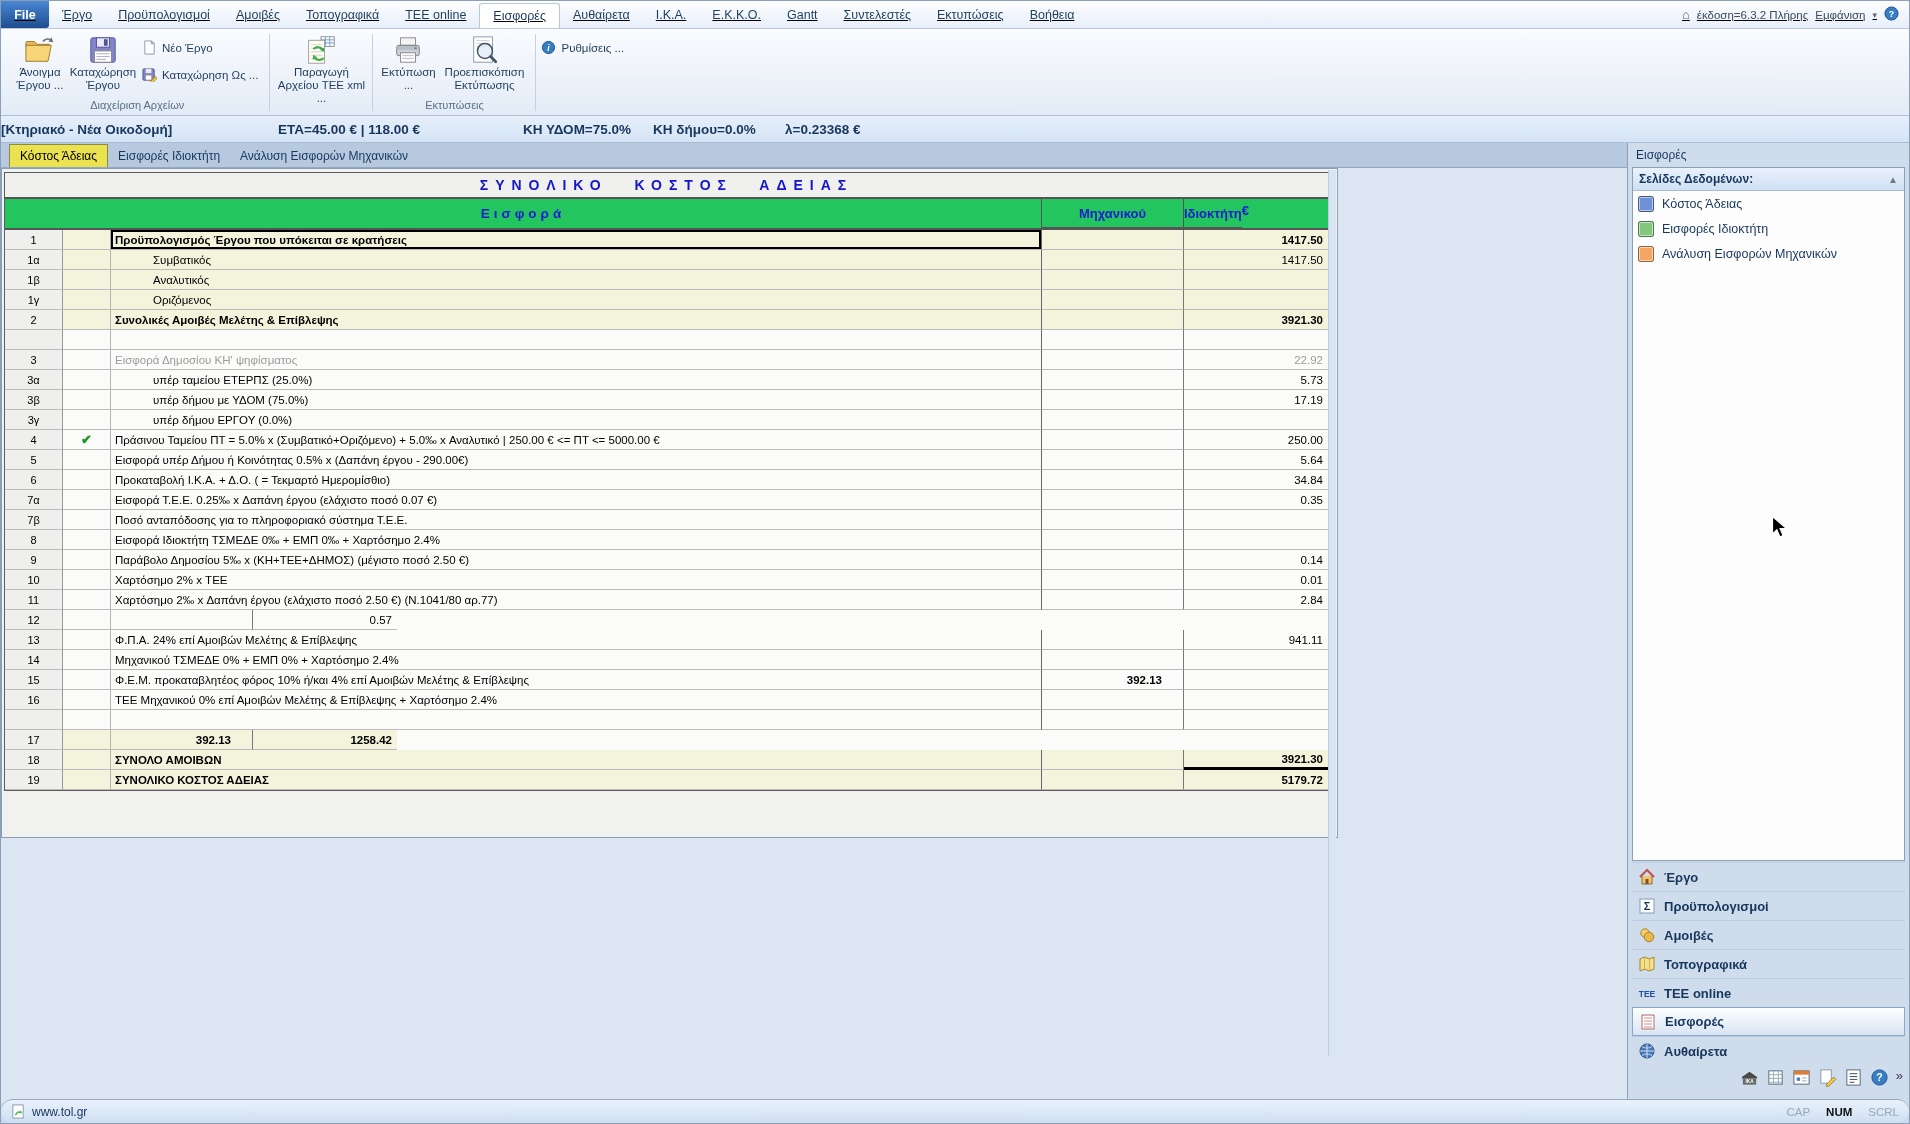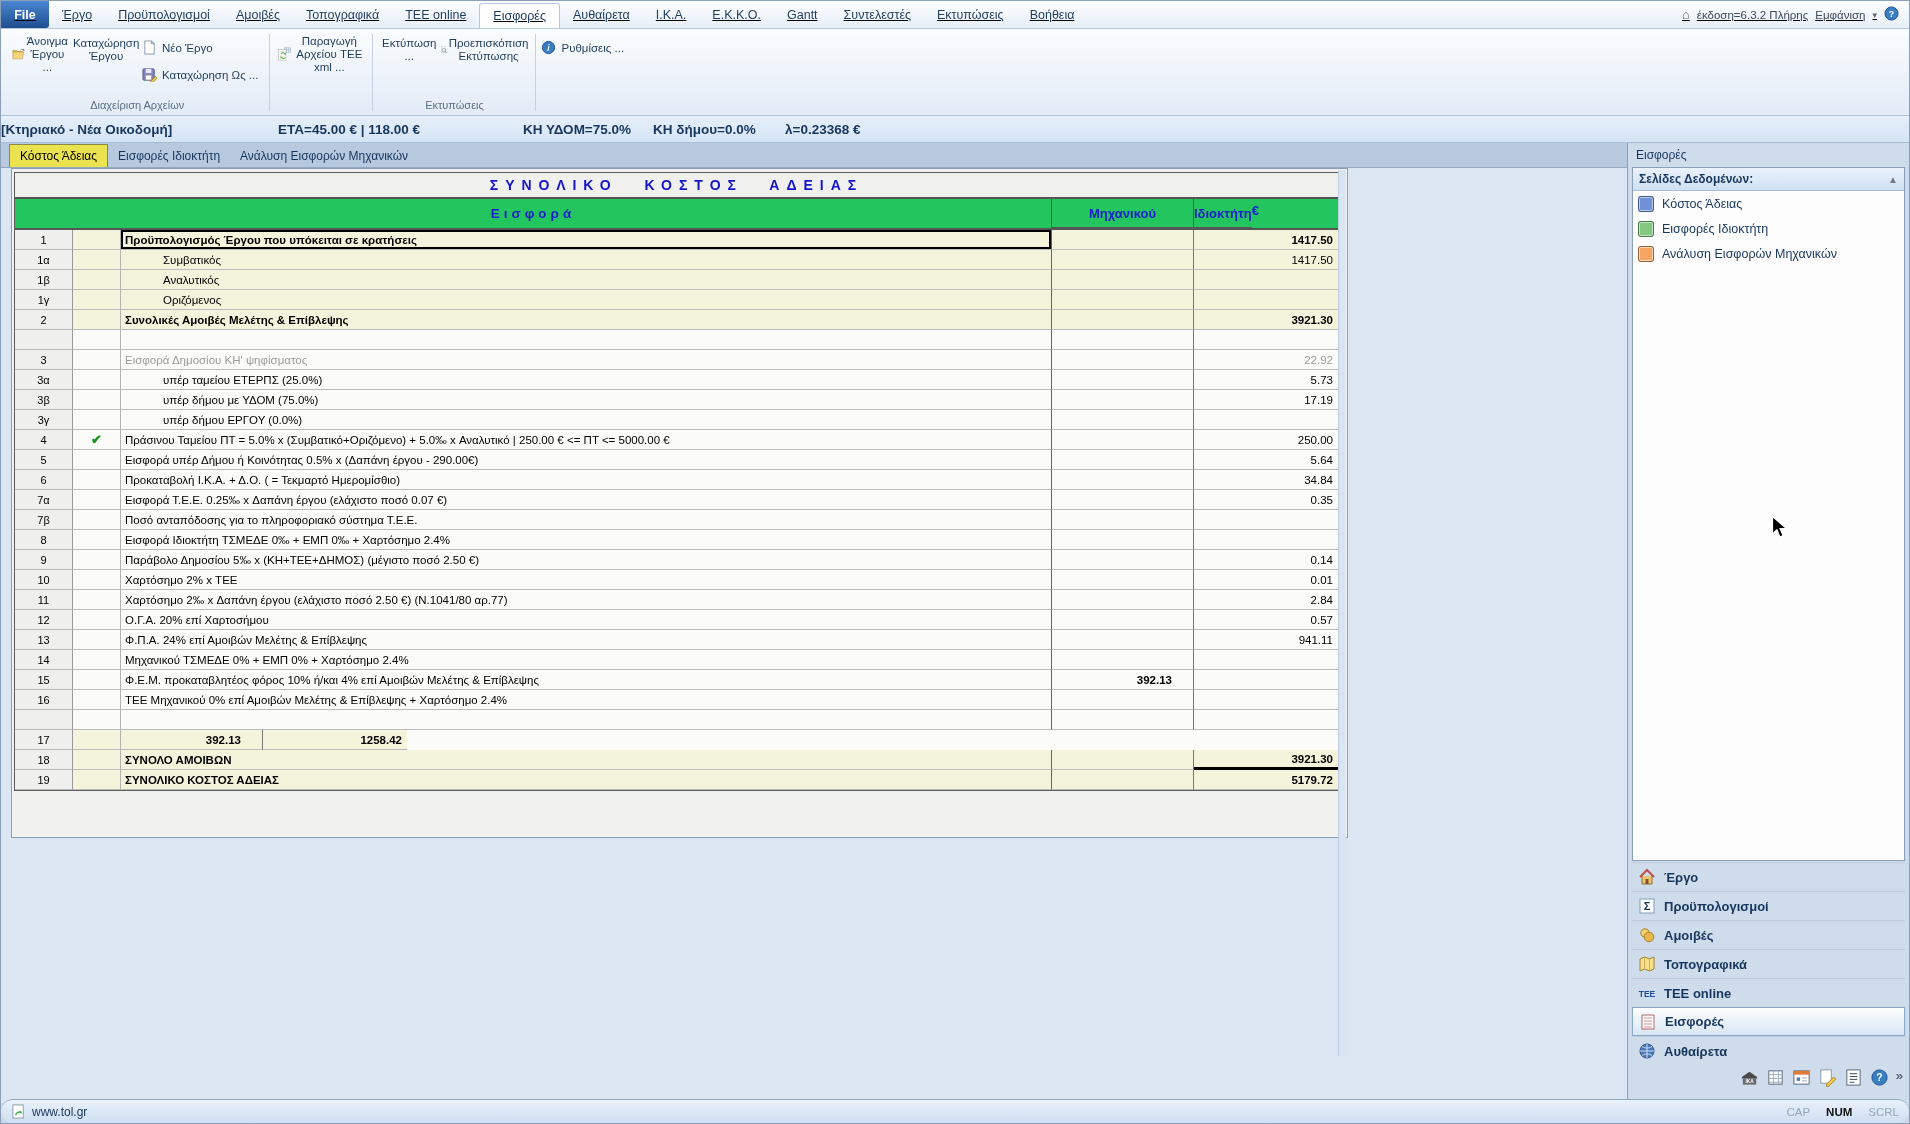--- a/index.html
+++ b/index.html
@@ -13,39 +13,39 @@
   .mtab.active{background:#fff;border:1px solid #b9c9dd;border-bottom:none;border-radius:3px 3px 0 0;margin-top:2px;color:#17365d;}
   .menu-right{margin-left:auto;display:flex;align-items:center;gap:7px;padding-right:10px;font-size:11.5px;color:#3c4a5a;}
   .caret{font-size:9px;color:#667;}
 
   
   .ribbon{height:87px;background:linear-gradient(#fafcfe,#eef3fa 55%,#e2ebf6);border-bottom:1px solid #aec0d4;display:flex;padding:1px 4px 0 4px;box-sizing:border-box;}
   .rgroup{display:flex;flex-direction:column;}
   .rbody{flex:1;display:flex;align-items:flex-start;padding:2px 5px 0 5px;}
   .rlabel{height:16px;text-align:center;font-size:11px;color:#5a6e85;}
   .rsep{width:1px;background:#c3d1e1;margin:4px 0;}
-  .rbig{display:flex;flex-direction:row;align-items:center;gap:1px;padding:3px 2px;font-size:11.5px;color:#1e3c5c;text-align:center;line-height:1.13;cursor:default;}
+  .rbig{display:flex;flex-direction:column;align-items:center;gap:1px;padding:3px 2px;font-size:11.5px;color:#1e3c5c;text-align:center;line-height:1.13;cursor:default;}
   .rbig svg{width:32px;height:30px;}
   .w58{width:56px;} .w64{width:62px;} .w88{width:88px;}
   .rsmallcol{display:flex;flex-direction:column;gap:12px;padding:8px 6px 0 6px;}
   .rsmall{display:flex;align-items:center;gap:5px;font-size:11.5px;color:#1e3c5c;cursor:default;white-space:nowrap;}
   .rsmall svg{width:15px;height:15px;}
 
   
   .infobar{height:26px;background:linear-gradient(#e6effa,#d4e4f5);border-bottom:1px solid #a9bed5;display:flex;align-items:center;font-size:13.5px;font-weight:bold;color:#17365d;}
   .ib-title{width:277px;} .ib-eta{width:245px;} .ib-ydom{width:130px;} .ib-dimou{width:132px;}
 
   
   .main{display:flex;height:960px;}
   .content{flex:1;min-width:0;background:#dce6f2;display:flex;flex-direction:column;}
   .tabstrip{height:25px;background:#b6c9de;display:flex;align-items:flex-end;padding-left:8px;border-bottom:1px solid #93a9c0;box-sizing:border-box;}
   .ptab{font-size:12px;color:#17365d;padding:4px 10px 4px;cursor:default;}
   .ptab.active{background:#ebe24f;border:1px solid #8a8a46;border-bottom:none;color:#000;}
   .pane-wrap{flex:1;position:relative;}
-  .pane{position:absolute;left:10px;top:0;width:1337px;height:670px;background:#f1f1f0;border:1px solid #8ba0b8;box-sizing:border-box;}
+  .pane{position:absolute;left:0;top:0;width:1337px;height:670px;background:#f1f1f0;border:1px solid #8ba0b8;box-sizing:border-box;}
   .vstrip{position:absolute;right:1px;top:1px;width:7px;height:886px;background:#d9e5f3;border-left:1px solid #bccfe2;}
 
   
   .ptable{position:absolute;left:2px;top:3px;width:1325px;border:1px solid #5c5c5c;background:#fbfbfa;box-sizing:border-box;}
   .t-title{height:24px;line-height:24px;text-align:center;background:#f0f0ef;color:#1414cc;font-weight:bold;font-size:14px;letter-spacing:7px;word-spacing:16px;border-bottom:2px solid #555;}
   .thead{display:flex;background:#22c55e;border-bottom:2px solid #555;text-align:right;}
   .th-eis{flex:1;display:flex;align-items:center;justify-content:center;color:#1d1dd0;font-weight:bold;font-size:13.5px;letter-spacing:4px;border-right:1px solid #555;}
   .th-vals{width:286px;display:flex;flex-direction:row;}
   .th-cols{height:28px;display:flex;border-bottom:1px solid #555;}
   .th-mech{width:142px;border-right:1px solid #555;display:flex;align-items:center;justify-content:center;color:#1d1dd0;font-weight:bold;font-size:13px;box-sizing:border-box;}
@@ -393,21 +393,20 @@
                 <div class="trow">
                   <div class="c-num">11</div>
                   <div class="c-chk"></div>
                   <div class="c-desc">Χαρτόσημο 2‰ x Δαπάνη έργου (ελάχιστο ποσό 2.50 €) (N.1041/80 αρ.77)</div>
                   <div class="c-mech"></div>
                   <div class="c-owner">2.84</div>
                 </div>
                 <div class="trow">
                   <div class="c-num">12</div>
                   <div class="c-chk"></div>
-                  <div class="c-desc">Ο.Γ.Α. 20% επί Χαρτοσήμου</div>
                   <div class="c-mech"></div>
                   <div class="c-owner">0.57</div>
                 </div>
                 <div class="trow">
                   <div class="c-num">13</div>
                   <div class="c-chk"></div>
                   <div class="c-desc">Φ.Π.Α. 24% επί Αμοιβών Μελέτης &amp; Επίβλεψης</div>
                   <div class="c-mech"></div>
                   <div class="c-owner">941.11</div>
                 </div>

